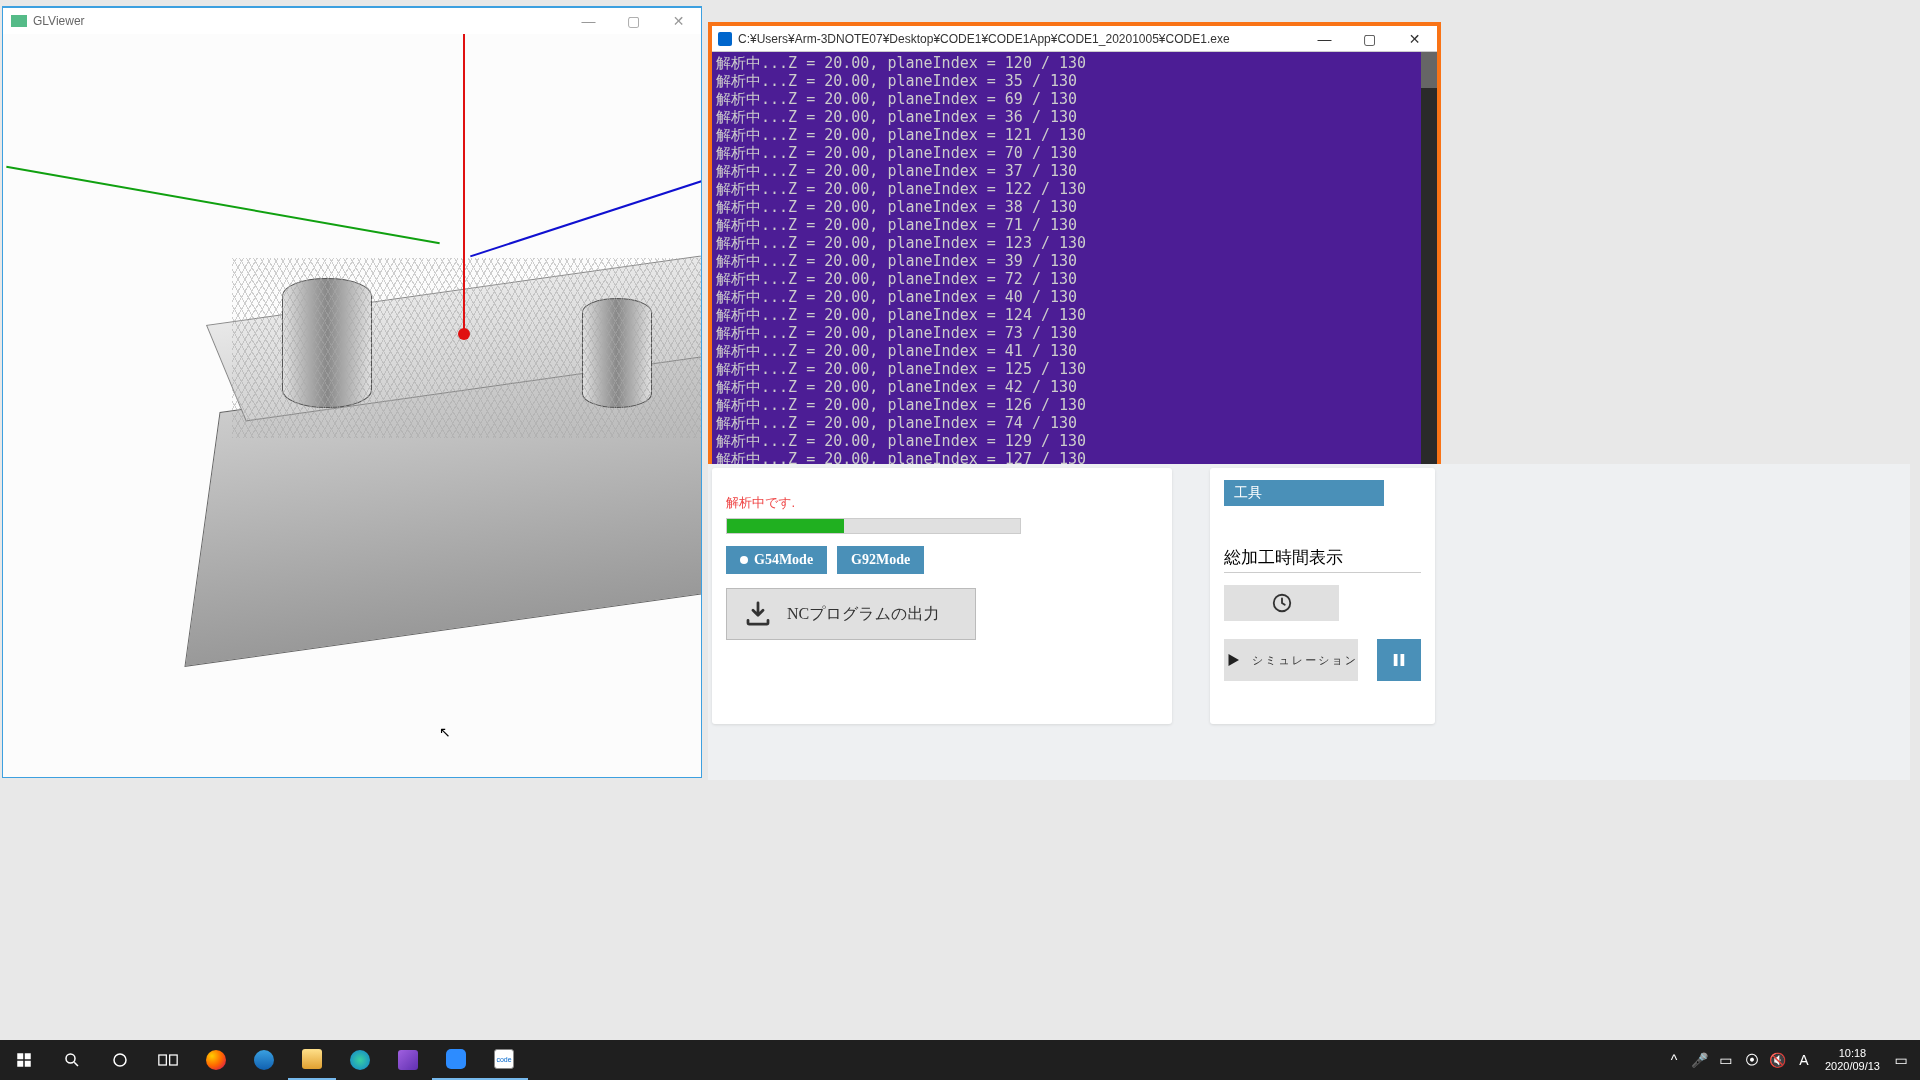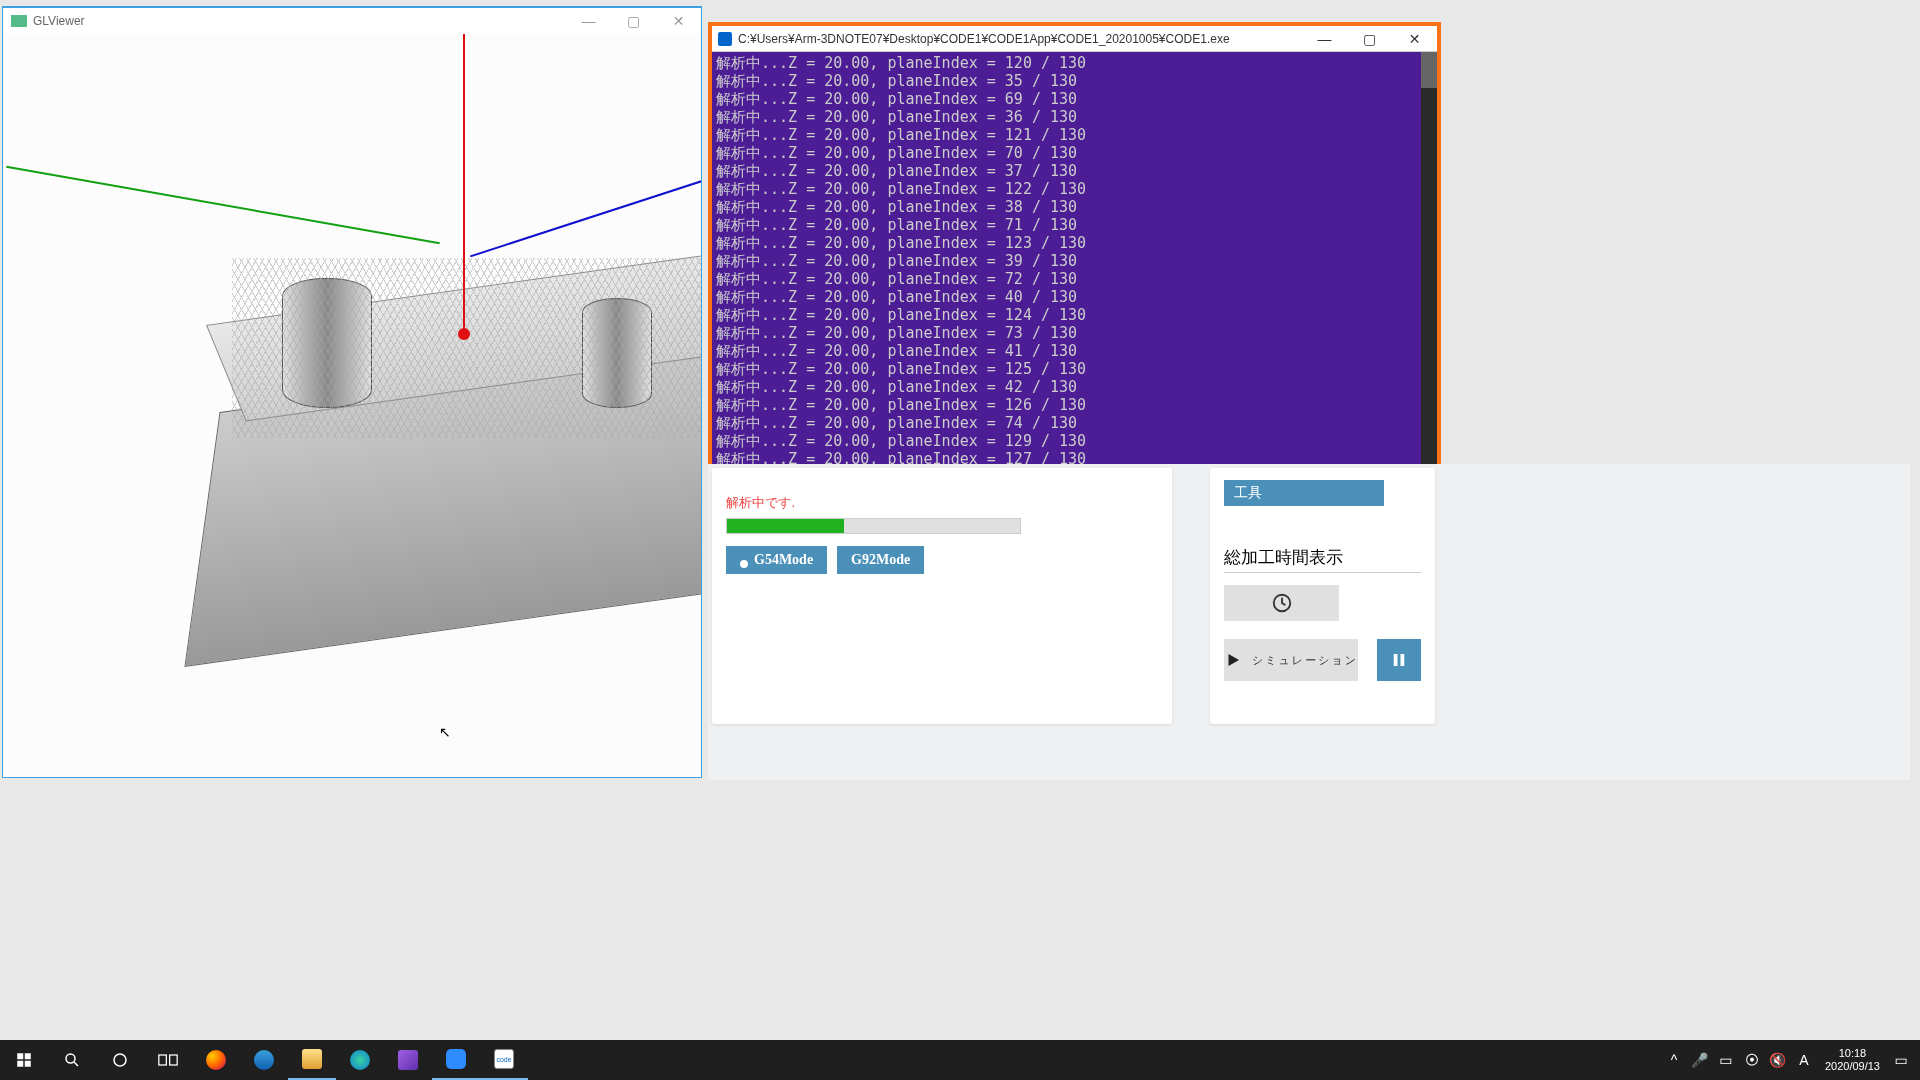--- a/index.html
+++ b/index.html
@@ -107,21 +107,21 @@
   position:absolute; left:1186px; top:468px; width:225px; height:256px;margin-left:24px;
 }
 .status-text{ color:#ef4444; font-size:13px; margin-top:14px;}
 .progress{ width:295px; height:16px; background:#e0e0e0; margin-top:6px; border:1px solid #ccc;}
 .progress-fill{ height:100%; background:#20b020;}
 .section-title{ font-family:"Yu Mincho","MS Mincho",serif; font-size:18px; color:#333; margin-top:18px; border-bottom:1px solid #ccc; padding-bottom:4px;}
 .mode-row{ display:flex; gap:10px; margin-top:12px;}
 .mode-btn{
   background:#4a90b8; color:#fff; padding:6px 14px;
   font-size:14px; font-family:"Yu Mincho",serif; font-weight:bold;
-  border:none; cursor:pointer; display:flex; align-items:flex-end; gap:6px;
+  border:none; cursor:pointer; display:flex; align-items:center; gap:6px;
 }
 .mode-btn .dot{width:8px;height:8px;border-radius:50%;background:#fff;}
 .nc-btn{
   display:flex; align-items:center; gap:14px;
   background:#e0e0e0; border:1px solid #bbb; padding:10px 24px 10px 16px;
   margin-top:14px; cursor:pointer; width:250px;
 }
 .nc-btn svg{width:30px;height:30px;}
 .nc-btn span{font-family:"Yu Mincho",serif; font-size:16px; color:#333;}
 .tool-header{
@@ -224,20 +224,26 @@
   </div>
   <div class="mode-row">
     <button class="mode-btn">
       <span class="dot"></span>
       <span>G54Mode</span>
     </button>
     <button class="mode-btn">
       <span>G92Mode</span>
     </button>
   </div>
+  <div class="nc-btn">
+    <svg viewBox="0 0 24 24">
+      <path d="M12 3v10m0 0l-4-4m4 4l4-4M4 17v2a1 1 0 001 1h14a1 1 0 001-1v-2" fill="none" stroke="#333" stroke-width="2.2" stroke-linecap="round"></path>
+    </svg>
+    <span>NCプログラムの出力</span>
+  </div>
 </div>
 
 <div class="panel panel-right">
   <div class="tool-header">工具</div>
   <div class="time-title">総加工時間表示</div>
   <div class="clock-box">
     <svg width="22" height="22" viewBox="0 0 24 24">
       <circle cx="12" cy="12" r="9" fill="none" stroke="#333" stroke-width="2"></circle>
       <path d="M12 7v5l3 2" fill="none" stroke="#333" stroke-width="2" stroke-linecap="round"></path>
     </svg>

